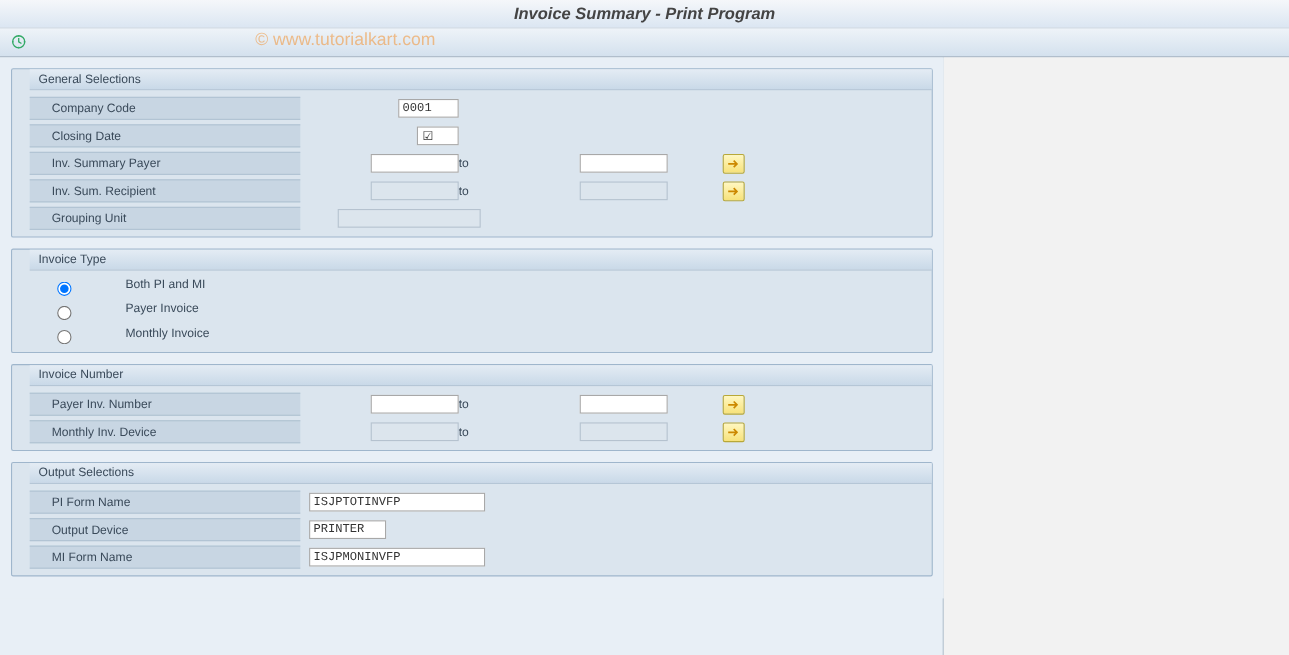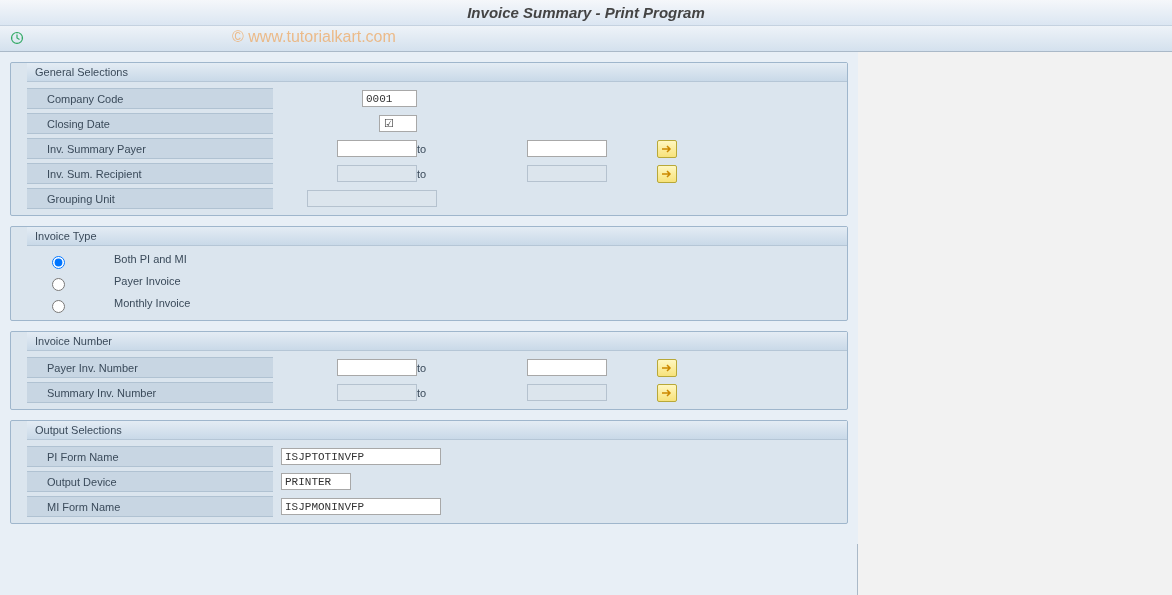--- a/index.html
+++ b/index.html
@@ -280,21 +280,21 @@
         <div class="btn-cell">
           <span class="ms-btn">
             <svg width="12" height="10" viewBox="0 0 12 10">
                     <path d="M1 5 L8 5 M6 2 L9 5 L6 8" fill="none" stroke="#c80" stroke-width="1.5"></path>
                   </svg>
           </span>
         </div>
       </div>
 
       <div class="row">
-        <div class="label-cell">Summary Inv. Number</div>
+        <div class="label-cell">Monthly Inv. Device</div>
         <div class="spacer-col"></div>
         <div class="input-cell">
                 <input type="text" class="w-med readonly" disabled="" style="">
               </div>
         <div class="to-cell">to</div>
         <div class="input-cell">
                 <input type="text" class="w-med readonly" disabled="" style="">
               </div>
         <div class="btn-cell">
           <span class="ms-btn">

